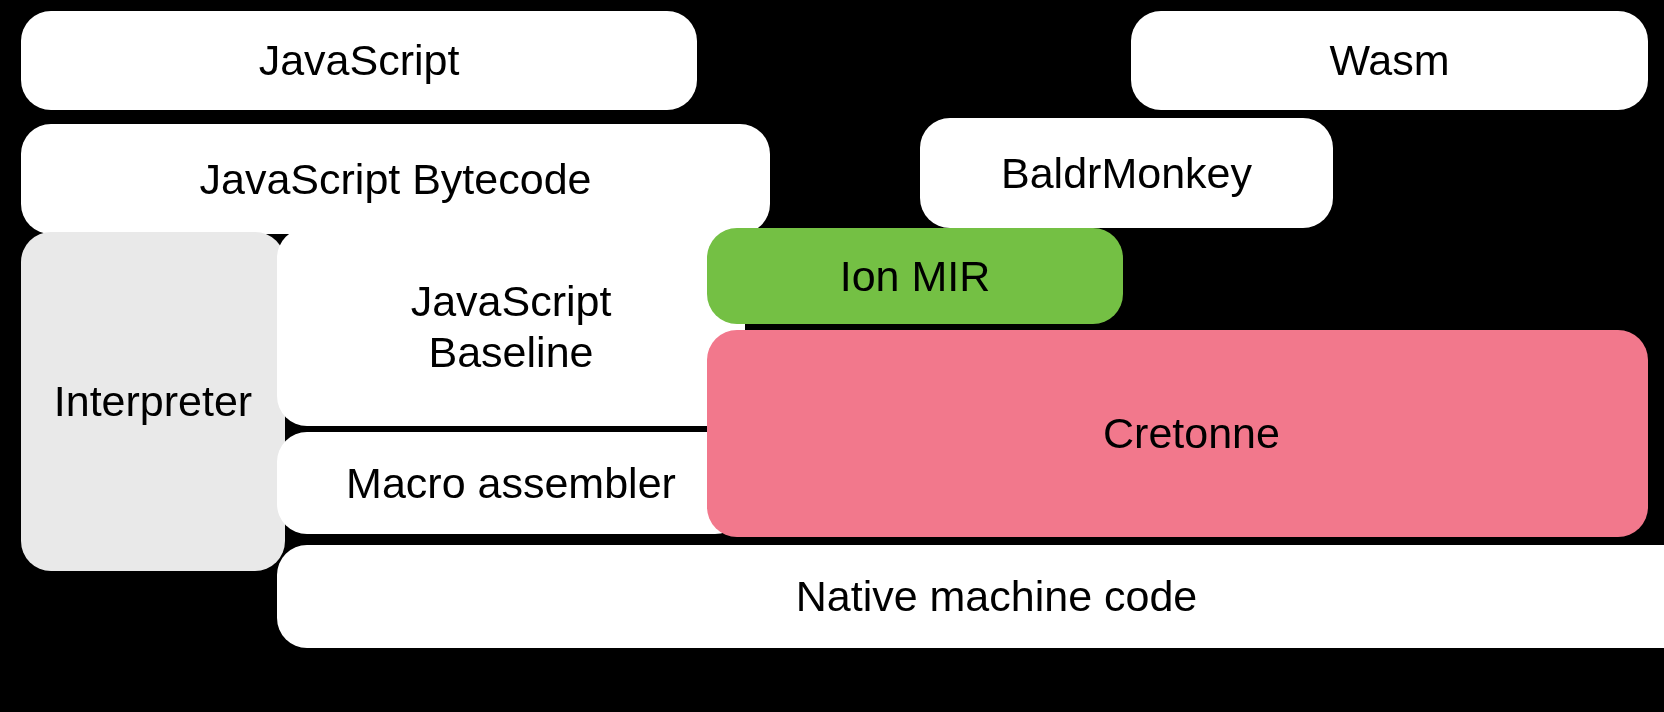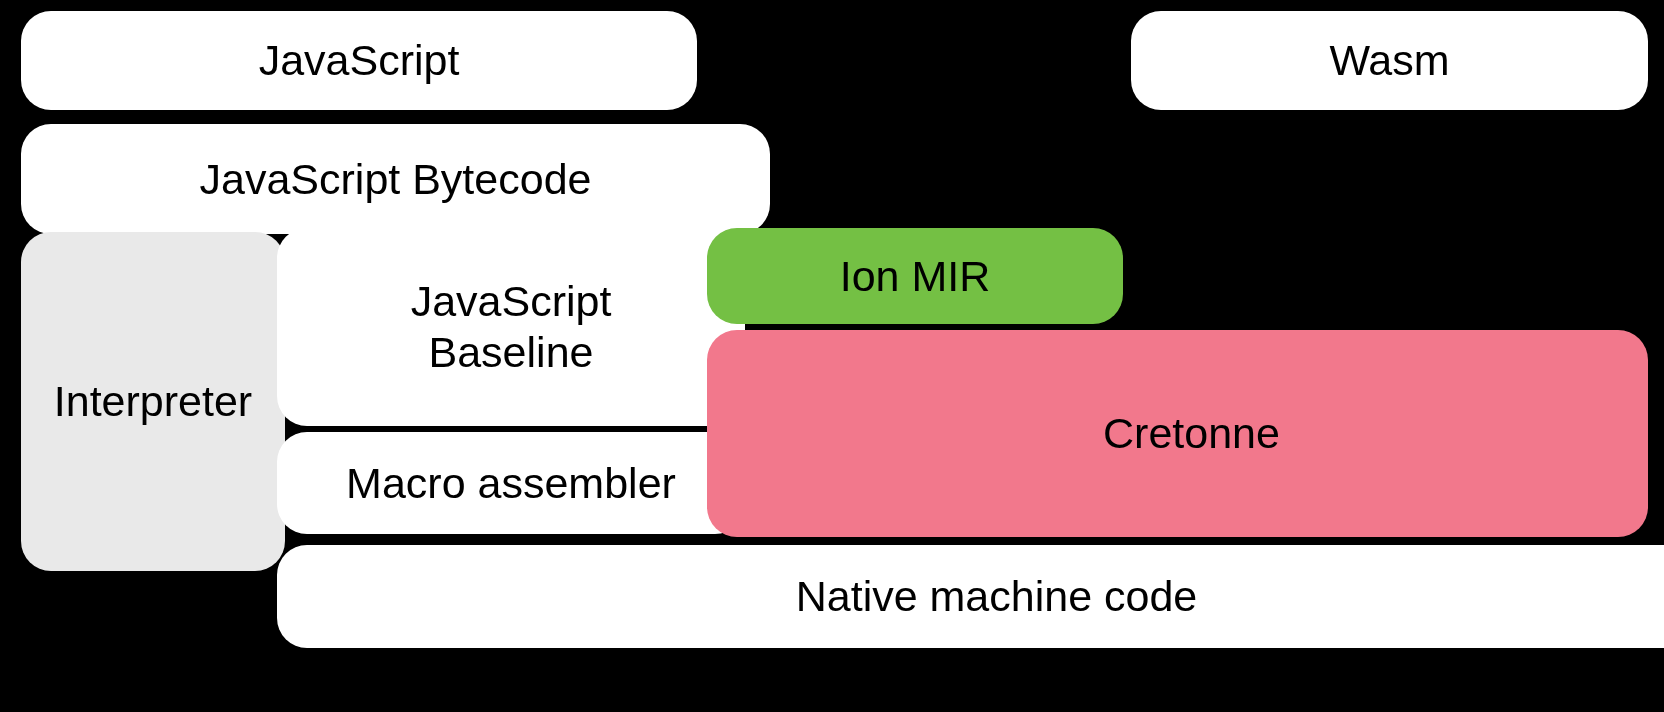--- a/index.html
+++ b/index.html
@@ -64,20 +64,21 @@
 
 <div id="diagram">
 
   <div class="node n-javascript">JavaScript</div>
 
 
   <div class="node n-wasm">Wasm</div>
 
   <div class="node n-js-bytecode">JavaScript Bytecode</div>
 
+  <div class="node n-baldrmonkey">BaldrMonkey</div>
 
   <div class="node gray n-interpreter">Interpreter</div>
 
   <div class="node n-js-baseline">JavaScript
 Baseline</div>
 
   <div class="node n-macro-assembler">Macro assembler</div>
 
   <div class="node green n-ion-mir">Ion MIR</div>
 

